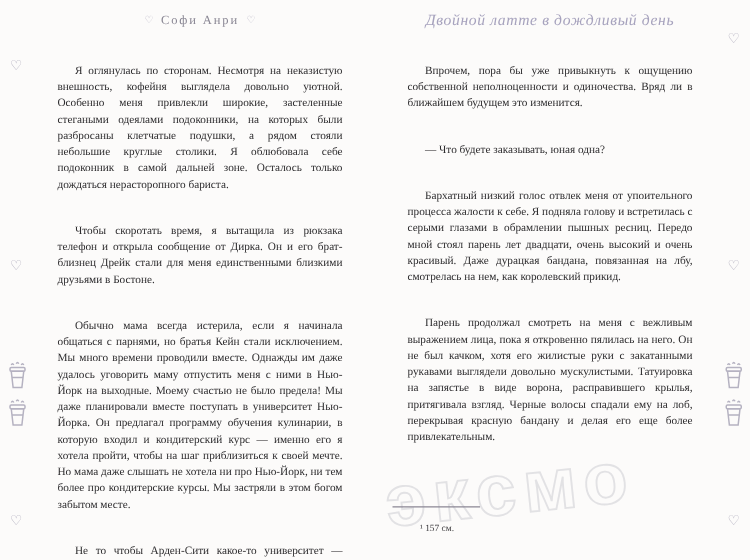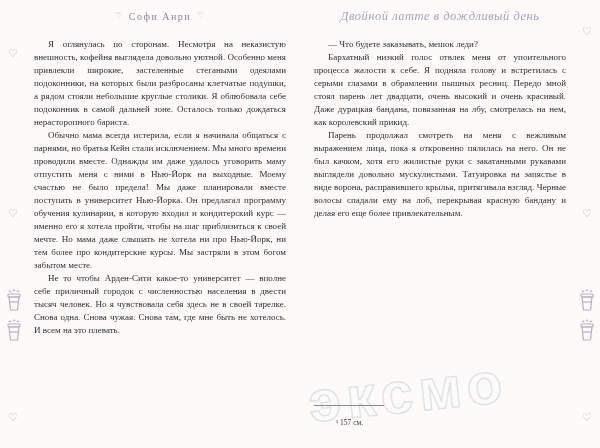--- a/index.html
+++ b/index.html
@@ -29,21 +29,21 @@
   .header .mini-heart{font-size:8px;color:#b9b6c6;line-height:1;}
   
   .page{
     position:absolute;top:38px;
     width:252px;height:402px;
     display:flex;flex-direction:column;
   }
   .page.left{left:34px;}
   .page.right{left:314px;}
   .page p{
-    margin:0;
+    margin:12px;
     font-size:9px;line-height:13px;color:#2e2d2f;
     text-align:justify;text-indent:14px;
     hyphens:auto;-webkit-hyphens:auto;
   }
   .page p.italic{font-style:italic;}
   
   .footnotes{margin-top:auto;padding-top:4px;}
   .footnotes .rule{
     width:70px;border-top:1px solid #8a8794;margin-bottom:3px;
   }
@@ -80,26 +80,28 @@
     <span class="author">Софи Анри</span>
     <span class="mini-heart">♡</span>
   </div>
 
   <div class="header right">
     <span class="title">Двойной латте в дождливый день</span>
   </div>
 
   <div class="page left">
     <p>Я оглянулась по сторонам. Несмотря на неказистую внешность, кофейня выглядела довольно уютной. Особенно меня привлекли широкие, застеленные стегаными одеялами подоконники, на которых были разбросаны клетчатые подушки, а рядом стояли небольшие круглые столики. Я облюбовала себе подоконник в самой дальней зоне. Осталось только дождаться нерасторопного бариста.</p>
+    <p>Чтобы скоротать время, я вытащила из рюкзака телефон и открыла сообщение от Дирка. Он и его брат-близнец Дрейк стали для меня единственными близкими друзьями в Бостоне.</p>
     <p>Обычно мама всегда истерила, если я начинала общаться с парнями, но братья Кейн стали исключением. Мы много времени проводили вместе. Однажды им даже удалось уговорить маму отпустить меня с ними в Нью-Йорк на выходные. Моему счастью не было предела! Мы даже планировали вместе поступать в университет Нью-Йорка. Он предлагал программу обучения кулинарии, в которую входил и кондитерский курс — именно его я хотела пройти, чтобы на шаг приблизиться к своей мечте. Но мама даже слышать не хотела ни про Нью-Йорк, ни тем более про кондитерские курсы. Мы застряли в этом богом забытом месте.</p>
     <p>Не то чтобы Арден-Сити какое-то университет — вполне себе приличный городок с численностью населения в двести тысяч человек. Но я чувствовала себя здесь не в своей тарелке. Снова одна. Снова чужая. Снова там, где мне быть не хотелось. И всем на это плевать.</p>
   </div>
 
   <div class="page right">
-    <p>— Что будете заказывать, мешок леди?</p>
+    <p>Впрочем, пора бы уже привыкнуть к ощущению собственной неполноценности и одиночества. Вряд ли в ближайшем будущем это изменится.</p>
+    <p>— Что будете заказывать, юная одна?</p>
     <p>Бархатный низкий голос отвлек меня от упоительного процесса жалости к себе. Я подняла голову и встретилась с серыми глазами в обрамлении пышных ресниц. Передо мной стоял парень лет двадцати, очень высокий и очень красивый. Даже дурацкая бандана, повязанная на лбу, смотрелась на нем, как королевский прикид.</p>
     <p>Парень продолжал смотреть на меня с вежливым выражением лица, пока я откровенно пялилась на него. Он не был качком, хотя его жилистые руки с закатанными рукавами выглядели довольно мускулистыми. Татуировка на запястье в виде ворона, расправившего крылья, притягивала взгляд. Черные волосы спадали ему на лоб, перекрывая красную бандану и делая его еще более привлекательным.</p>
 
     <div class="footnotes">
       <div class="rule"></div>
       <p>¹ 157 см.</p>
     </div>
   </div>
 
   <div class="watermark">эксмо</div>

